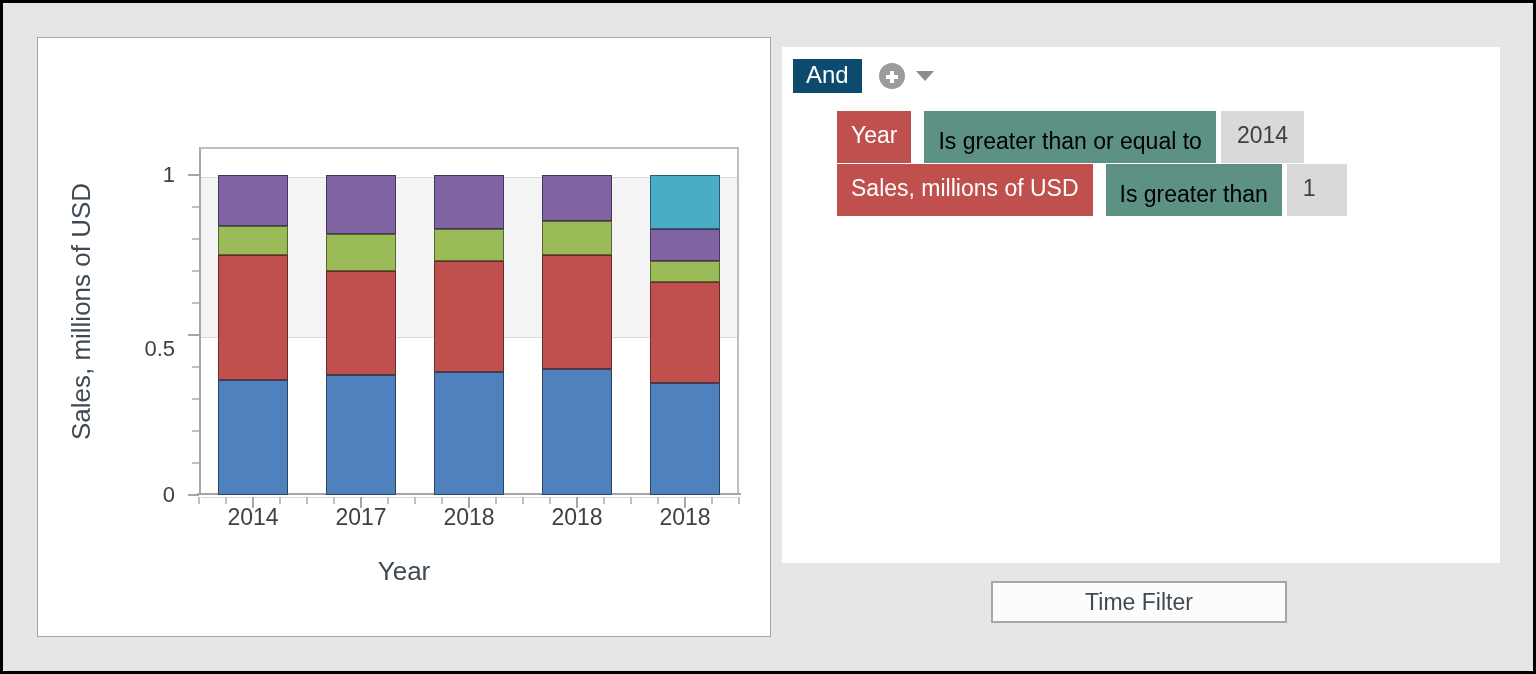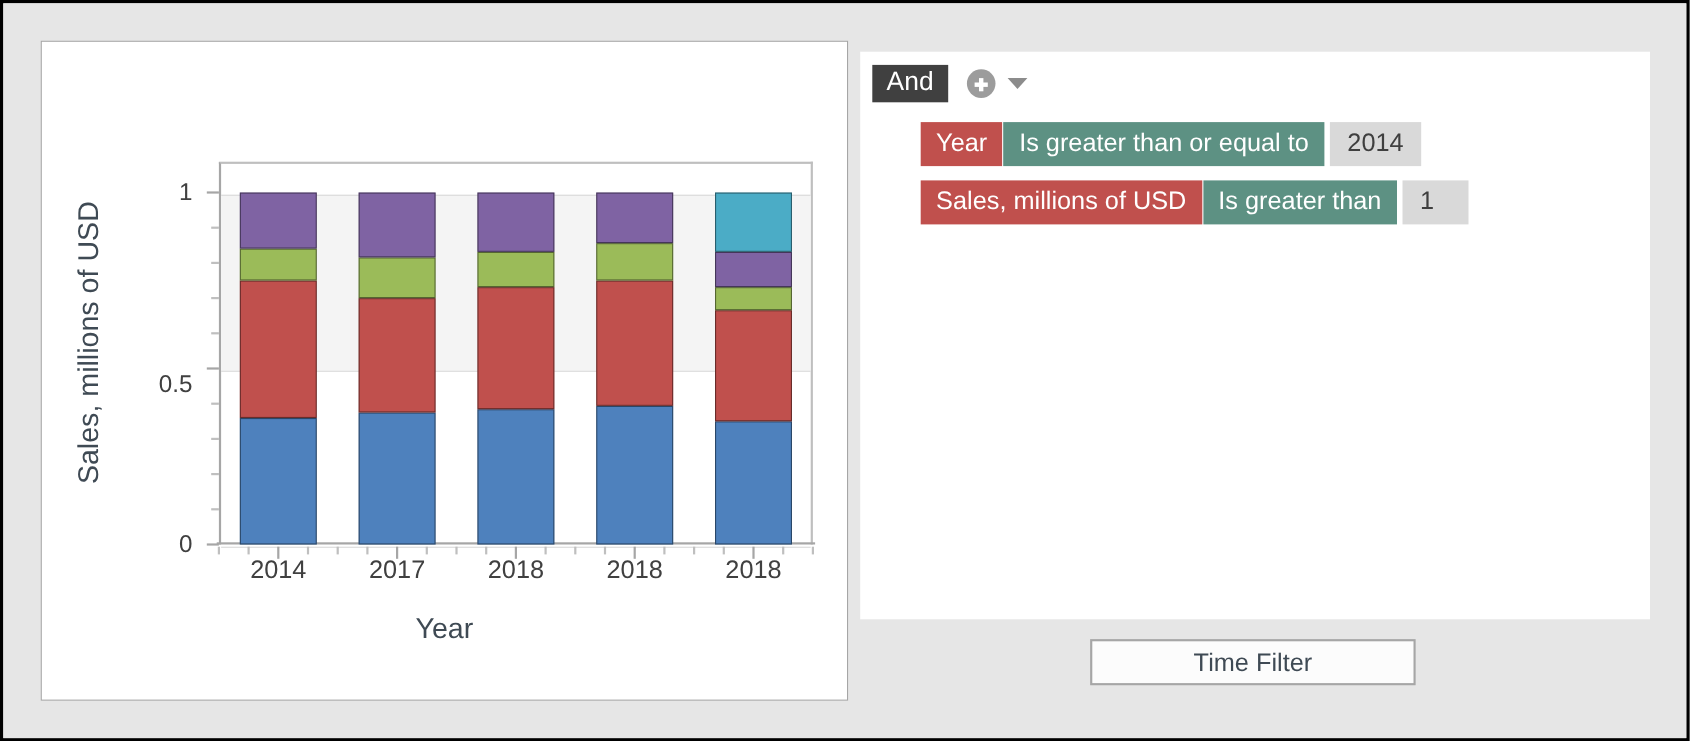--- a/index.html
+++ b/index.html
@@ -77,21 +77,21 @@
   }
 
   
   #filter-panel{
     position:absolute; left:779px; top:44px; width:718px; height:516px;
     background:#ffffff;
     box-sizing:border-box;
   }
   #logic-row{ position:absolute; left:11px; top:12px; display:flex; align-items:center; }
   #and-badge{
-    background:#404040; color:#fff; font-size:24px;
+    background:#0c4a6e; color:#fff; font-size:24px;
     padding:3px 13px 6px 13px; line-height:1.05;
   }
   #add-condition-button{
     display:flex; align-items:center; margin-left:17px; cursor:pointer;
   }
   .plus-circle{
     width:26px;height:26px;border-radius:50%;background:#9c9c9c;
     position:relative;display:inline-block;
   }
   .plus-circle:before,.plus-circle:after{
@@ -101,21 +101,21 @@
   .plus-circle:after{ left:11px; top:7.5px; width:4px; height:12px; }
   .caret-down{
     width:0;height:0;margin-left:11px;
     border-left:9px solid transparent; border-right:9px solid transparent;
     border-top:10px solid #8c8c8c;
   }
 
   .condition-row{ position:absolute; display:flex; align-items:stretch; }
   .pill{ display:flex; align-items:center; font-size:23px; line-height:1; }
   .pill-field{ background:#c0504d; color:#fff; padding:7px 14px 10px 14px; }
-  .pill-op{ background:#5d9183; color:#ffffff; padding:7px 14px 10px 14px; margin-left:1px; }
+  .pill-op{ background:#5d9183; color:#000000; padding:19px 14px 10px 14px; margin-left:13px; }
   .pill-val{ background:#d9d9d9; color:#3f3f3f; padding:7px 16px 10px 16px; margin-left:5px; min-width:28px; }
 
   #apply-filter-button{
     position:absolute; left:988px; top:578px; width:296px; height:42px;
     background:#fcfcfc; border:2px solid #a6a6a6; box-sizing:border-box;
     color:#3f4a54; font-size:23px;
     display:flex; align-items:center; justify-content:center;
     cursor:pointer;
   }
 </style>

